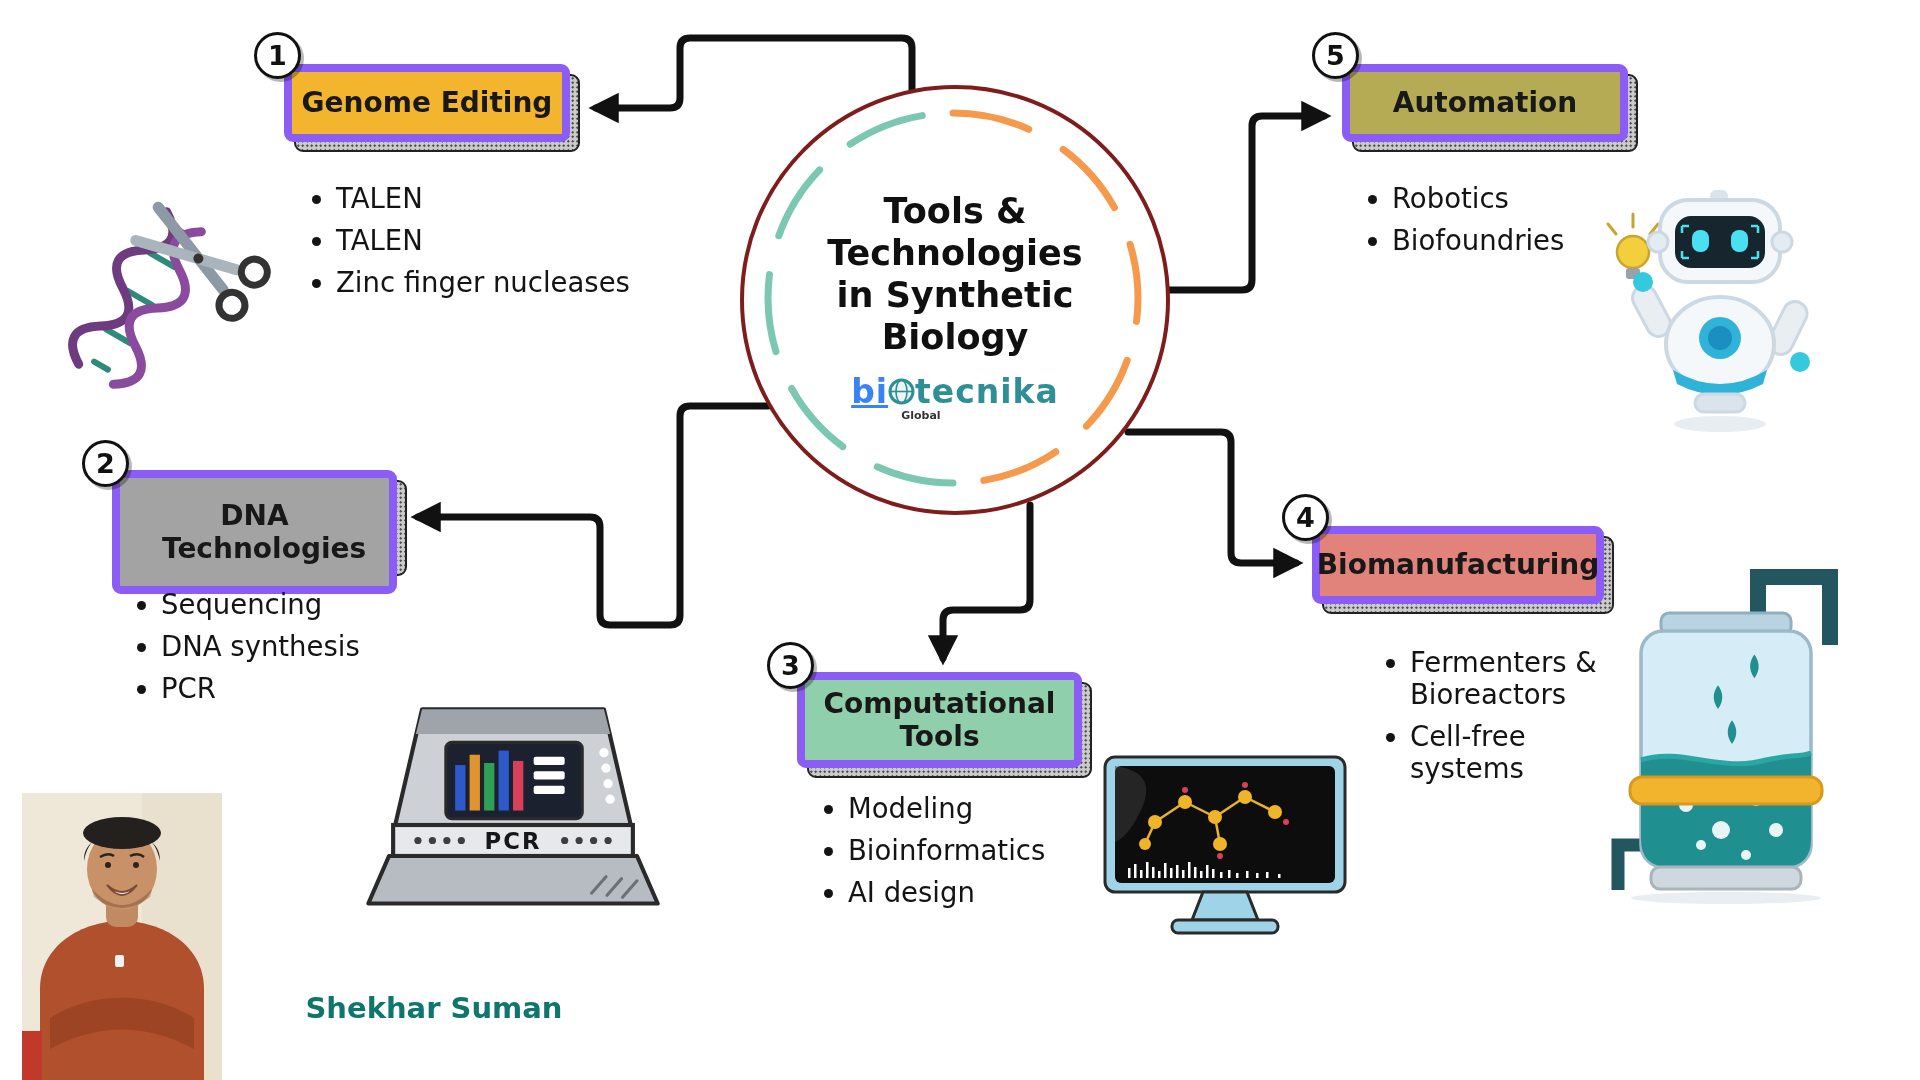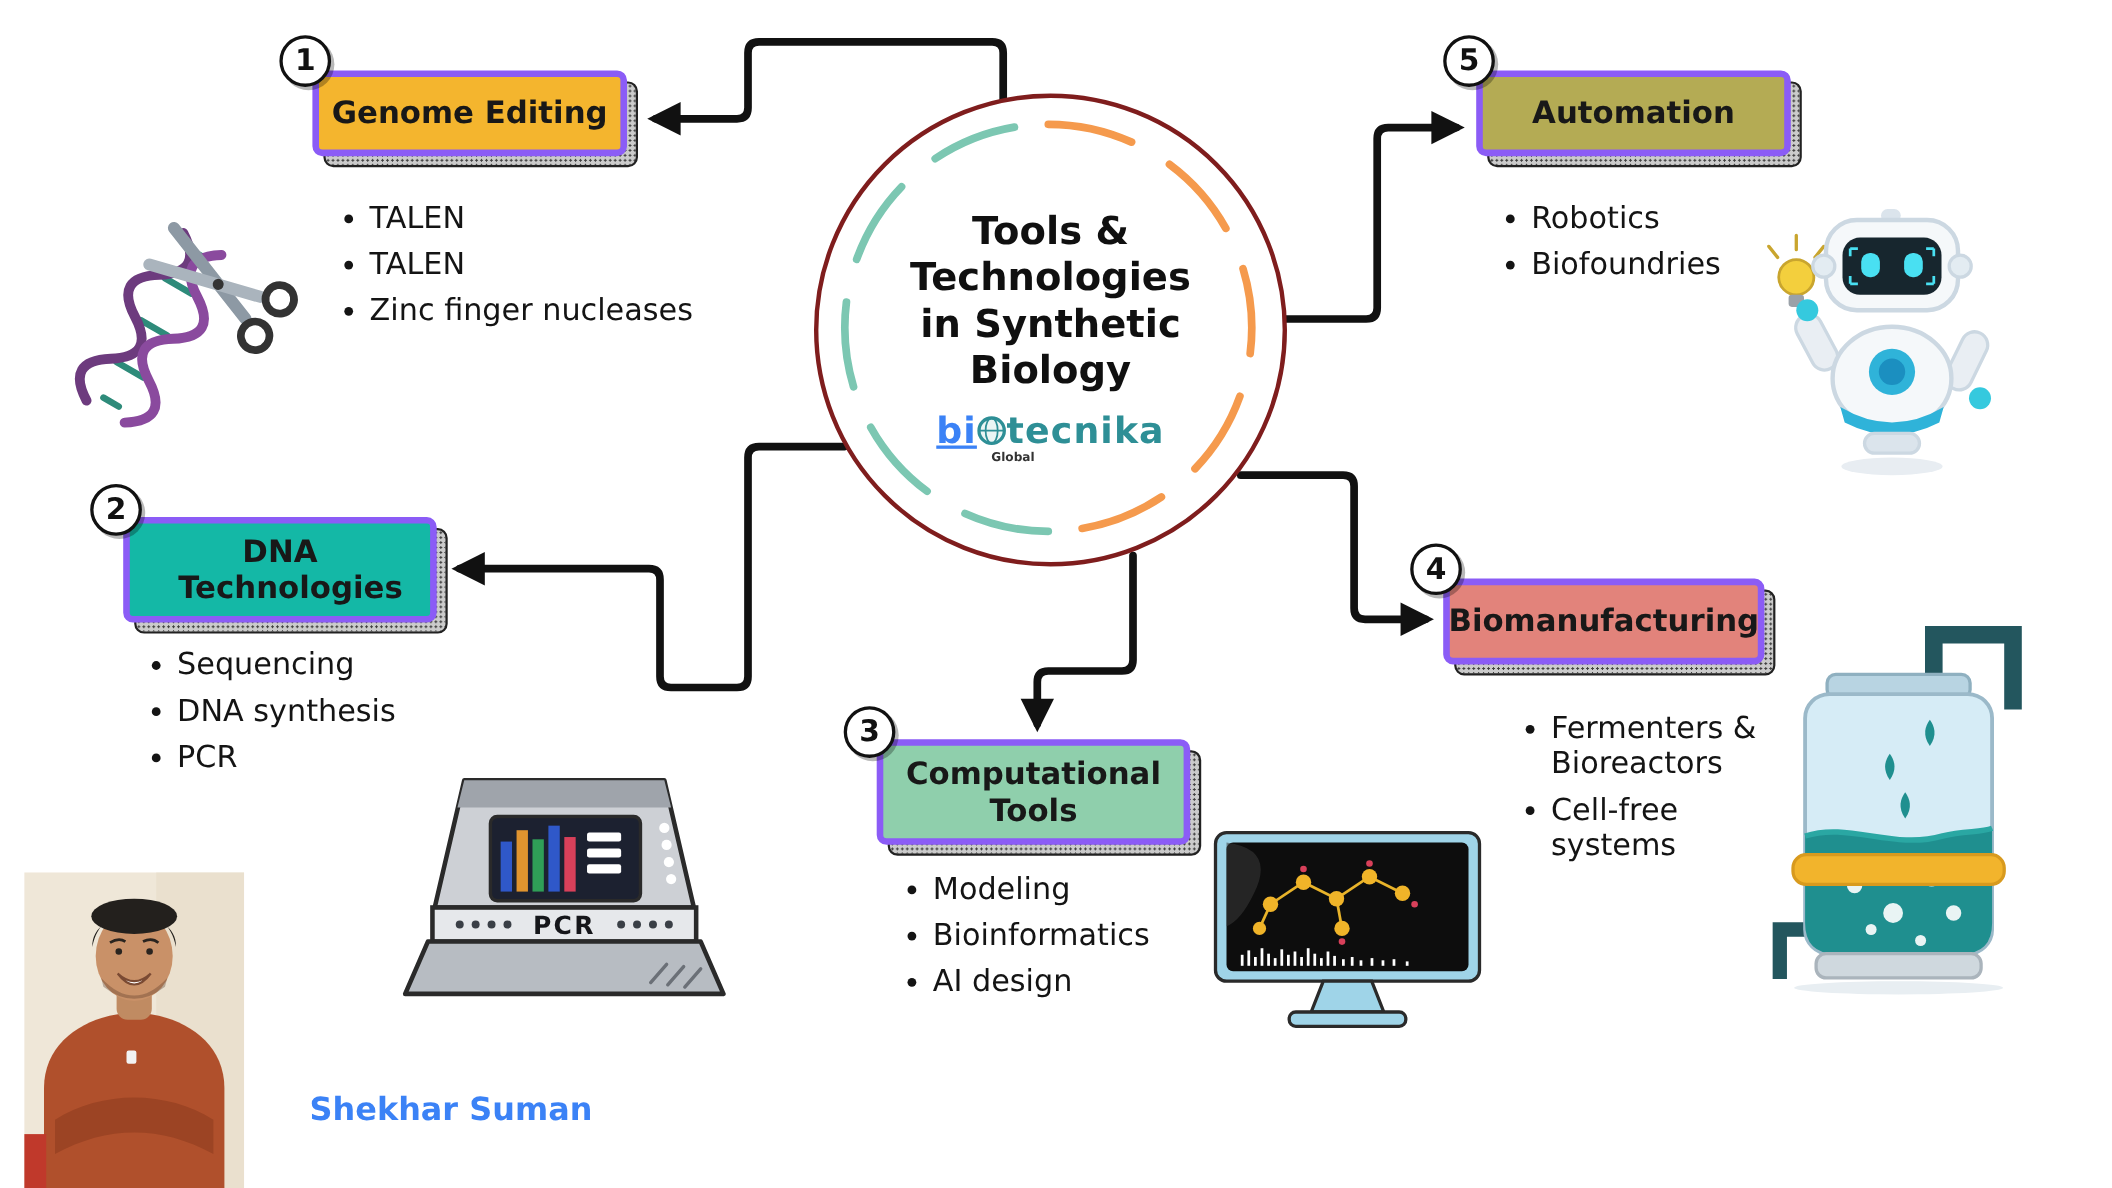--- a/index.html
+++ b/index.html
@@ -23,21 +23,21 @@
   }
   .logo { position:relative; z-index:1; margin-top:14px; font-weight:bold; font-size:33px;
           color:#2e8f96; letter-spacing:1px; white-space:nowrap; }
   .logo .dark { color:#3b82f6;text-decoration:underline; }
   .globe { display:inline-block; width:27px; height:27px; vertical-align:-2px; }
   .logo-sub { position:absolute; left:50px; top:37px; font-size:11px; font-weight:bold;
               color:#333; letter-spacing:0; }
 
   
   .node-box {
-    position:absolute; border:6px solid #8b5cf6; border-radius:9px; z-index:3;
+    position:absolute; border:8px solid #8b5cf6; border-radius:9px; z-index:3;
     display:flex; align-items:center; justify-content:center; text-align:center;
     font-weight:bold; color:#181818;
   }
   .node-box .title { font-size:28px; line-height:1.18; }
   .t-narrow  { max-width:185px; }
   .t-narrow2 { max-width:240px; }
   .box-shadow {
     position:absolute; border-radius:9px; border:2px solid #222; z-index:2;
     background-color:#cbcbcb;
     background-image:radial-gradient(#3f3f3f 1.1px, transparent 1.25px);
@@ -50,22 +50,22 @@
   }
   .bullets {
     position:absolute; z-index:3; font-size:27.5px; color:#141414;
     list-style:disc; padding-left:36px;
   }
   .bullets li { margin:10px 0; }
 
   .illu { position:absolute; z-index:1; }
 
   .credit {
-    position:absolute; left:225px; top:986px; width:370px; z-index:3;
-    text-align:center; font-weight:bold; font-size:29px; color:#3b82f6; line-height:1.55;
+    position:absolute; left:249px; top:986px; width:370px; z-index:3;
+    text-align:center; font-weight:bold; font-size:29px; color:#0f766e; line-height:1.55;
   }
 </style>
 </head>
 <body>
 
 <svg id="connectors" width="1920" height="1080">
   <defs>
     <marker id="arrow" viewBox="0 0 12 12" refX="8.5" refY="6" markerWidth="5.2" markerHeight="5.2" orient="auto-start-reverse">
       <path d="M1,1 L11,6 L1,11 z" fill="#111"></path>
     </marker>
@@ -100,21 +100,21 @@
   <span class="title">Genome Editing</span>
 </div>
 <div class="badge" style="left:254px; top:32px;">1</div>
 <ul class="bullets" style="left:300px; top:172px; width:340px;">
   <li>TALEN</li>
   <li>TALEN</li>
   <li>Zinc finger nucleases</li>
 </ul>
 
 <div class="box-shadow" style="left:122px; top:480px; width:285px; height:96px;"></div>
-<div class="node-box" style="left: 112px; top: 470px; width: 285px; height: 96px; background: #14b8a6;">
+<div class="node-box" style="left: 112px; top: 470px; width: 285px; height: 124px; background: #a3a3a3;">
   <span class="title t-narrow">DNA Technologies</span>
 </div>
 <div class="badge" style="left:82px; top:440px;">2</div>
 <ul class="bullets" style="left:125px; top:578px; width:330px;">
   <li>Sequencing</li>
   <li>DNA synthesis</li>
   <li>PCR</li>
 </ul>
 
 <div class="box-shadow" style="left:807px; top:682px; width:285px; height:96px;"></div>

